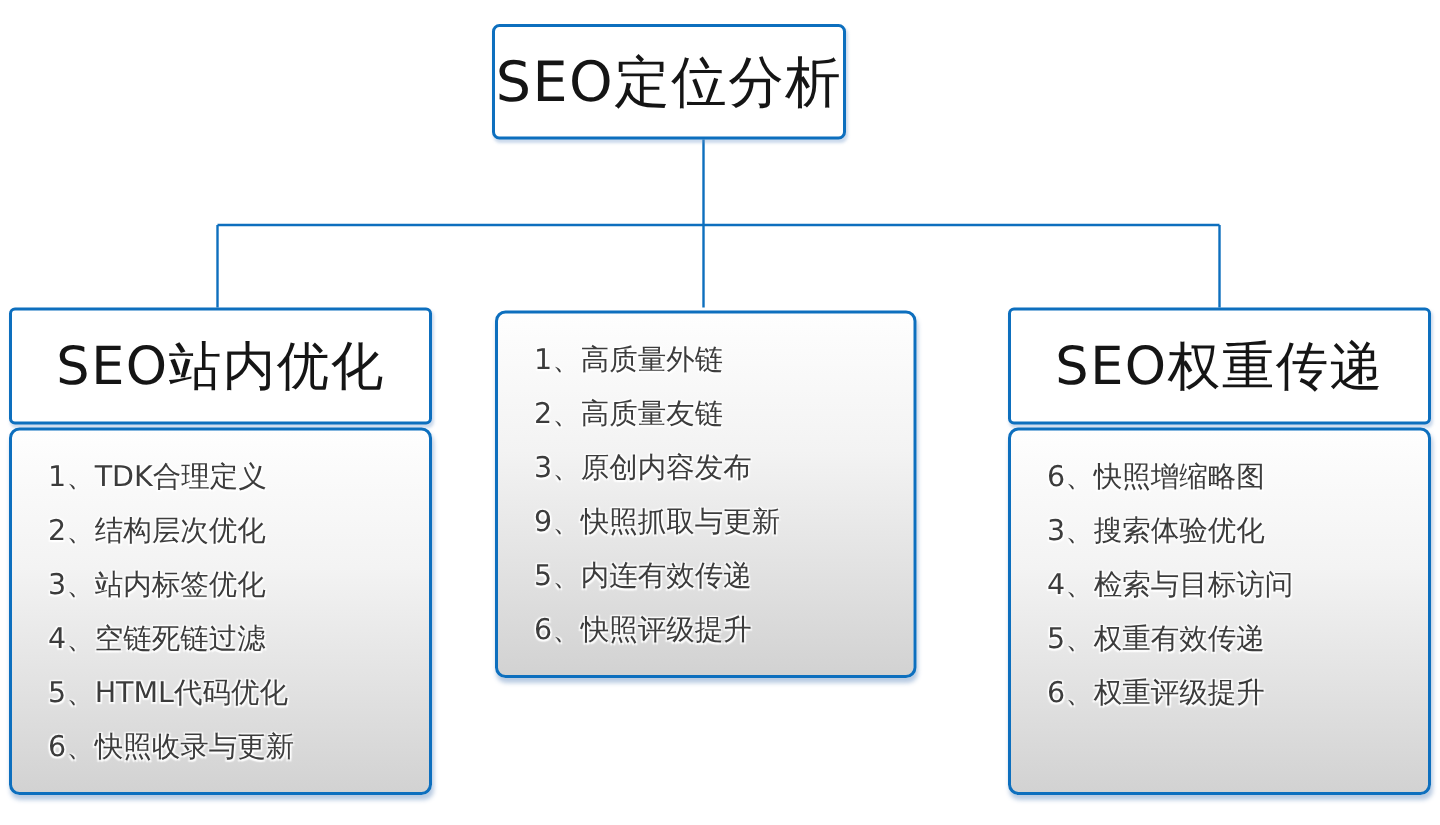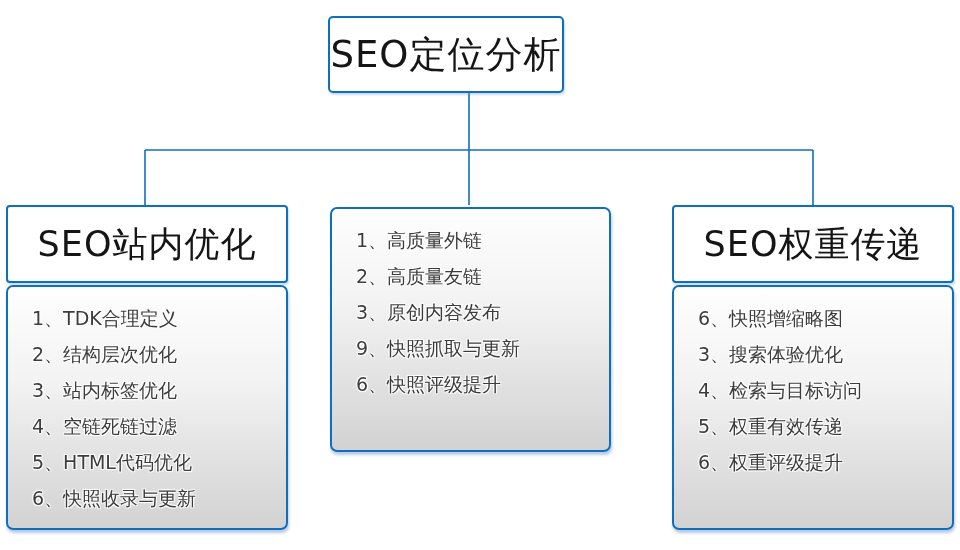--- a/index.html
+++ b/index.html
@@ -86,20 +86,21 @@
       <div class="list-item">6、快照收录与更新</div>
     </div>
   </div>
 
   <div class="col col-2">
     <div class="branch-list">
       <div class="list-item">1、高质量外链</div>
       <div class="list-item">2、高质量友链</div>
       <div class="list-item">3、原创内容发布</div>
       <div class="list-item">9、快照抓取与更新</div>
+      <div class="list-item">5、内连有效传递</div>
       <div class="list-item">6、快照评级提升</div>
     </div>
   </div>
 
   <div class="col col-3">
     <div class="branch-header">
       <span>SEO权重传递</span>
     </div>
     <div class="branch-list">
       <div class="list-item">6、快照增缩略图</div>

